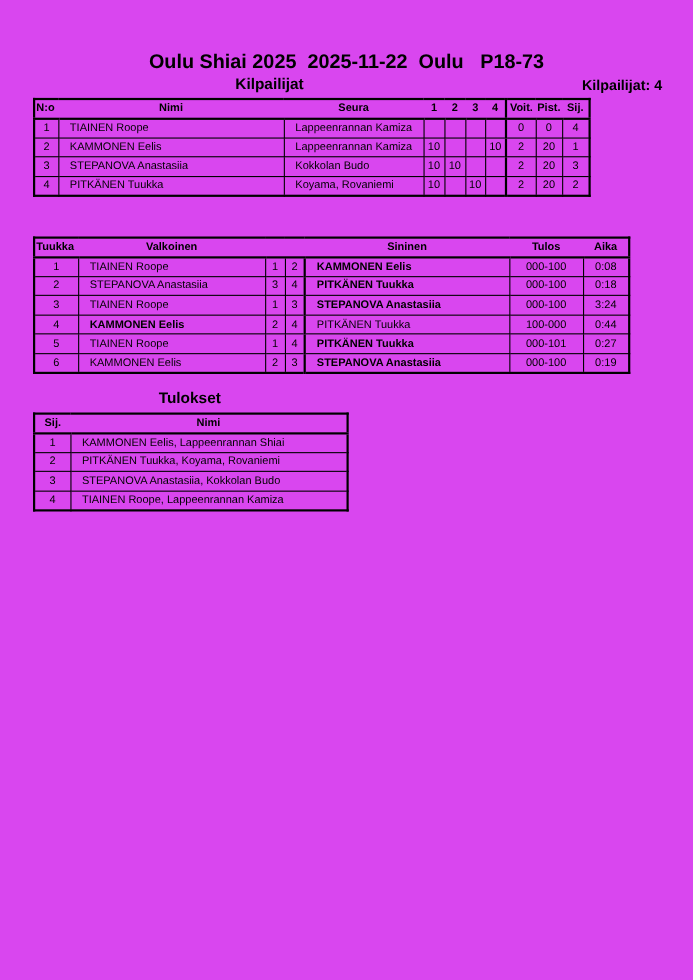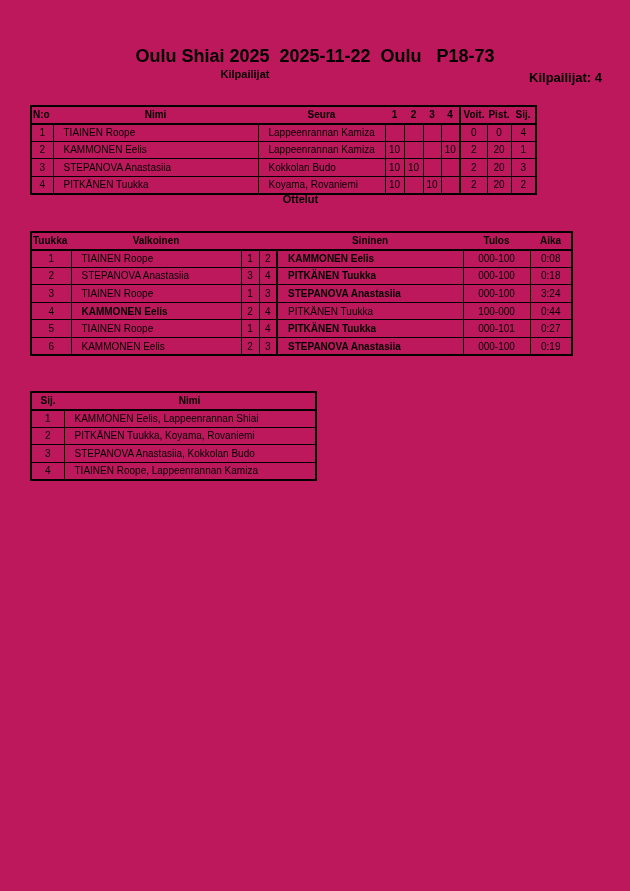--- a/index.html
+++ b/index.html
@@ -2,55 +2,54 @@
 <html><head>
 <meta charset="utf-8">
 <style>
   * { margin: 0; padding: 0; box-sizing: border-box; }
   html, body { background: #e8e8e8; }
   body { font-family: "Liberation Sans", "DejaVu Sans", sans-serif; color: #000; }
   .page {
     position: relative;
     width: 630px;
     height: 891px;
-    background: #be185d;
+    background: #d946ef;
     margin: 0 auto;
     overflow: hidden;
   }
   .main-title {
     position: absolute;
     left: 0; right: 0;
     top: 46px;
     text-align: center;
     font-size: 18px;
     font-weight: bold;
     white-space: pre;
   }
   .sub-label {
     position: absolute;
-    font-size: 11px;
+    font-size: 14px;
     font-weight: bold;
   }
   .kilpailijat-label { left: 245px; top: 68px; transform: translateX(-50%); }
   .kilpailijat-count {
     position: absolute;
     right: 28px; top: 70px;
     font-size: 13px;
     font-weight: bold;
   }
   .ottelut-label  { left: 30px; width: 541px; top: 193px; text-align: center; }
   .tulokset-label { left: 30px; width: 285px; top: 353px; text-align: center; }
 
   table {
     position: absolute;
     border-collapse: collapse;
     table-layout: fixed;
     border: 2px solid #000;
     font-size: 10px;
-    margin-top: 16px;
   }
   th, td {
     height: 17.6px;
     line-height: 11px;
     vertical-align: middle;
     overflow: hidden;
     white-space: nowrap;
   }
   thead th {
     border: none;
@@ -151,21 +150,20 @@
         <td class="c"></td>
         <td class="c">10</td>
         <td class="c"></td>
         <td class="c thickL">2</td>
         <td class="c">20</td>
         <td class="c">2</td>
       </tr>
     </tbody>
   </table>
 
-  <div class="sub-label ottelut-label">Ottelut</div>
 
   <table class="matches-table">
     <colgroup>
       <col style="width:40px">
         <col style="width:170px">
         <col style="width:18px">
         <col style="width:18px">
       <col style="width:186px">
         <col style="width:67px">
         <col style="width:42px">
@@ -232,20 +230,21 @@
         <td class="l">KAMMONEN Eelis</td>
         <td class="c">2</td>
         <td class="c">3</td>
         <td class="l thickL b">STEPANOVA Anastasiia</td>
         <td class="c">000-100</td>
         <td class="c">0:19</td>
       </tr>
     </tbody>
   </table>
 
+  <div class="sub-label tulokset-label">Tulokset</div>
 
   <table class="results-table">
     <colgroup>
       <col style="width:33px">
         <col style="width:252px">
     </colgroup>
     <thead>
       <tr>
         <th class="c">Sij.</th>
         <th class="c">Nimi</th>

